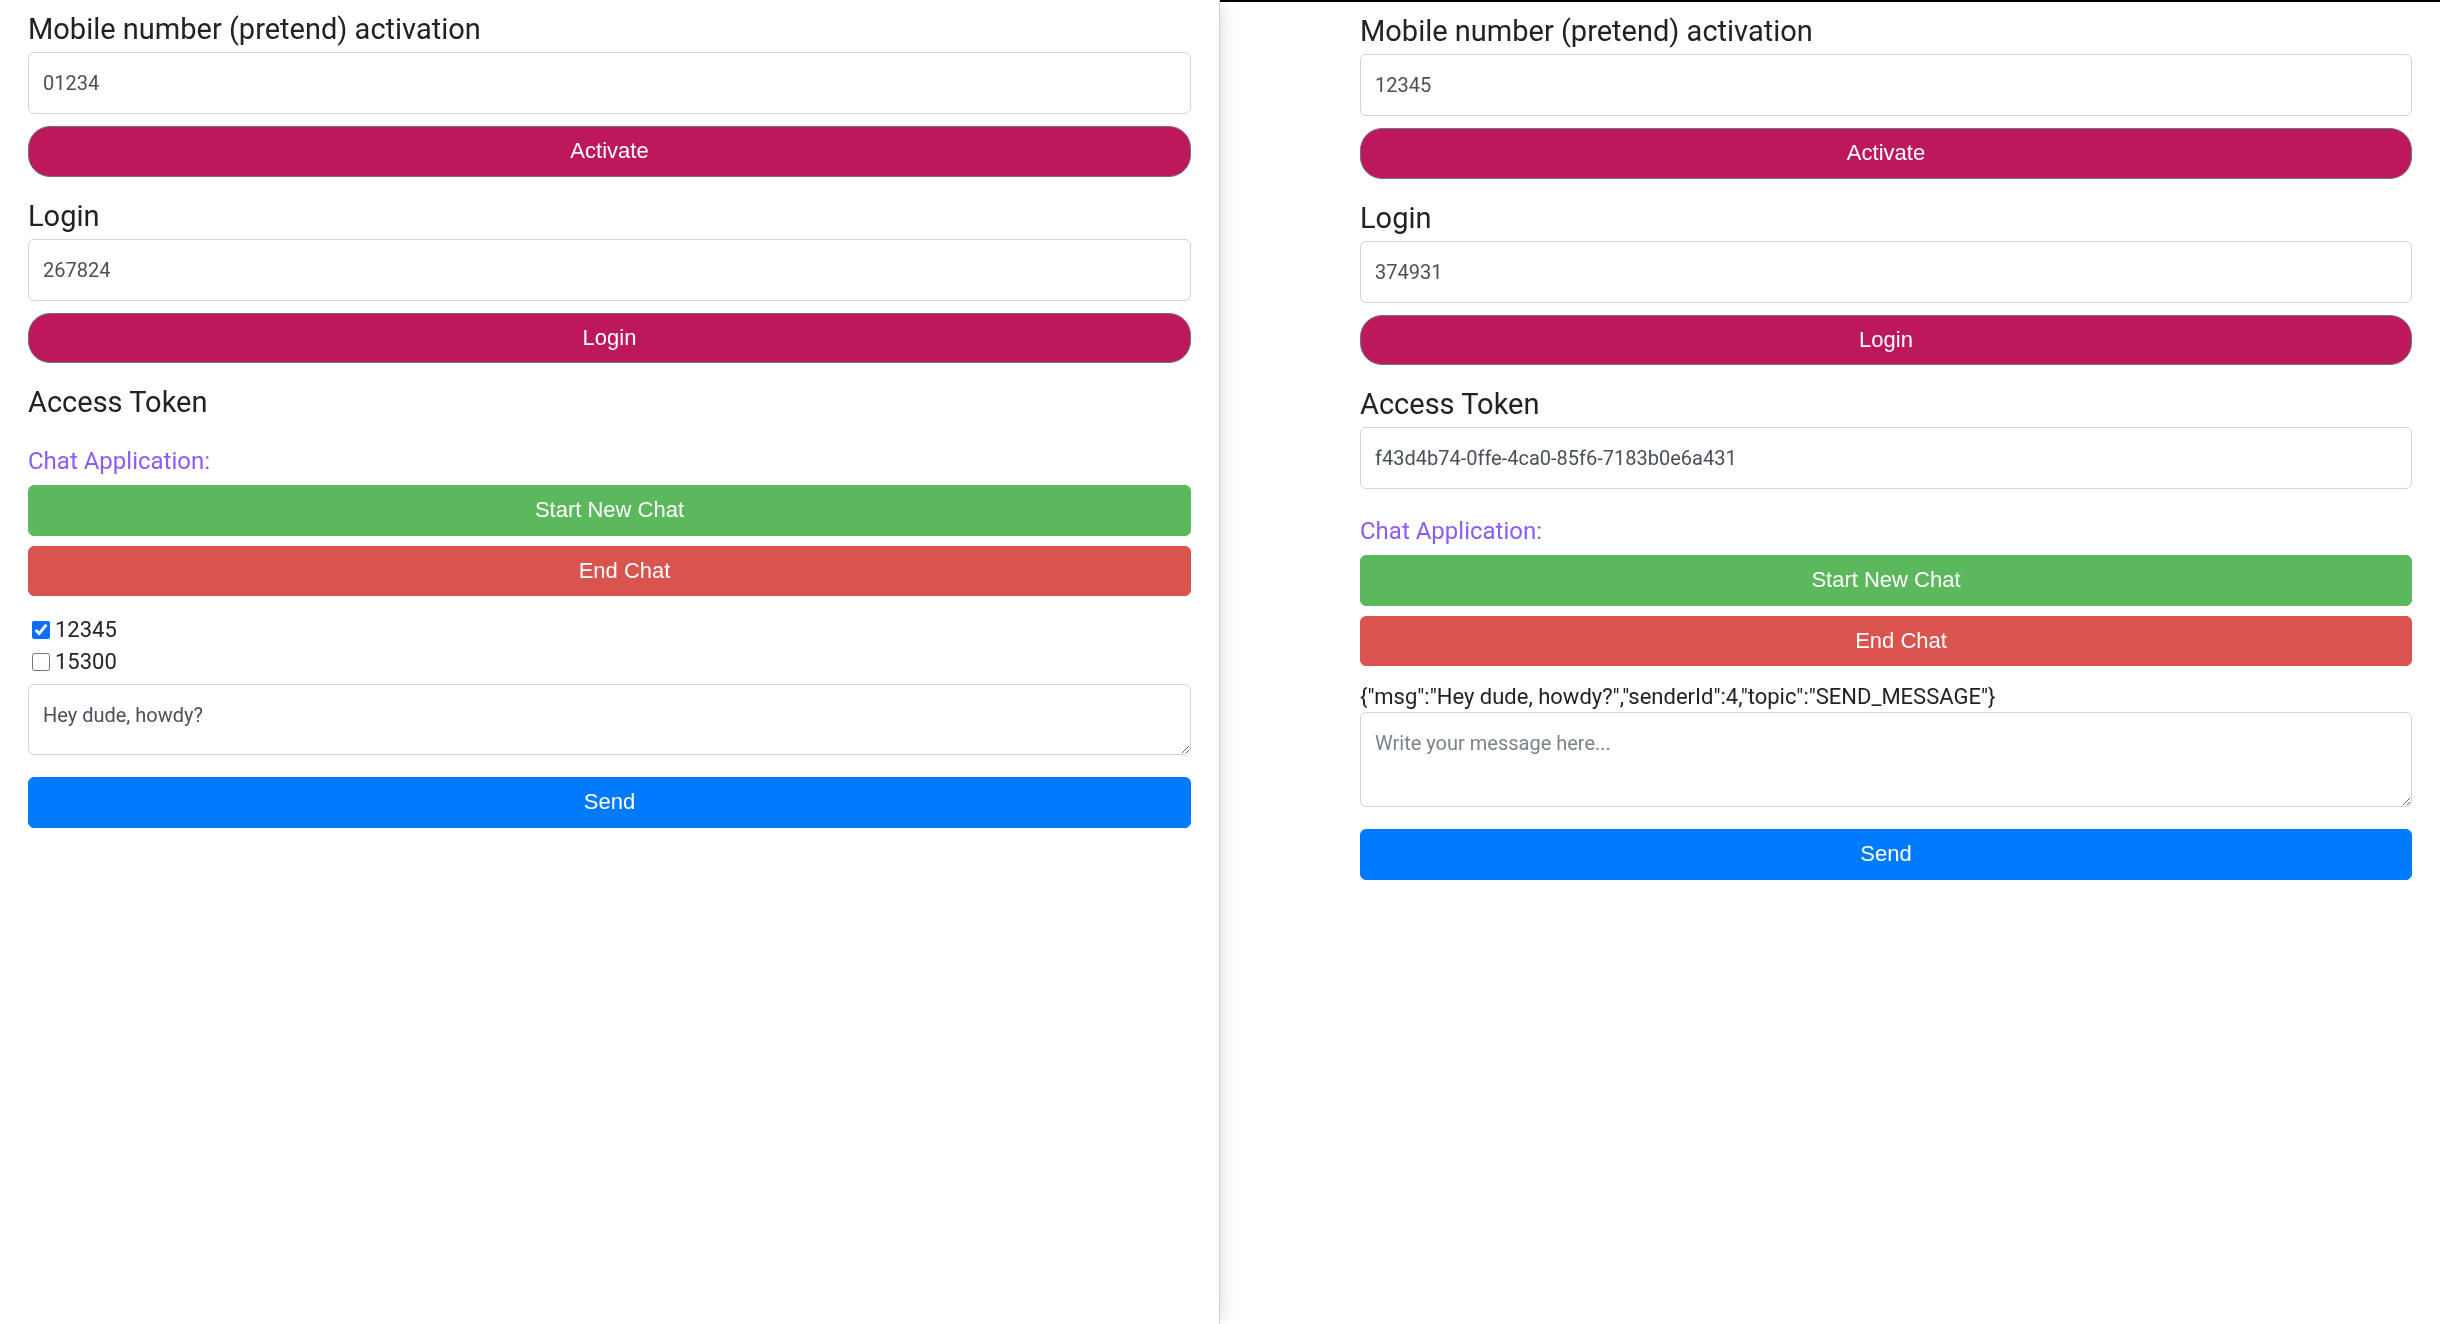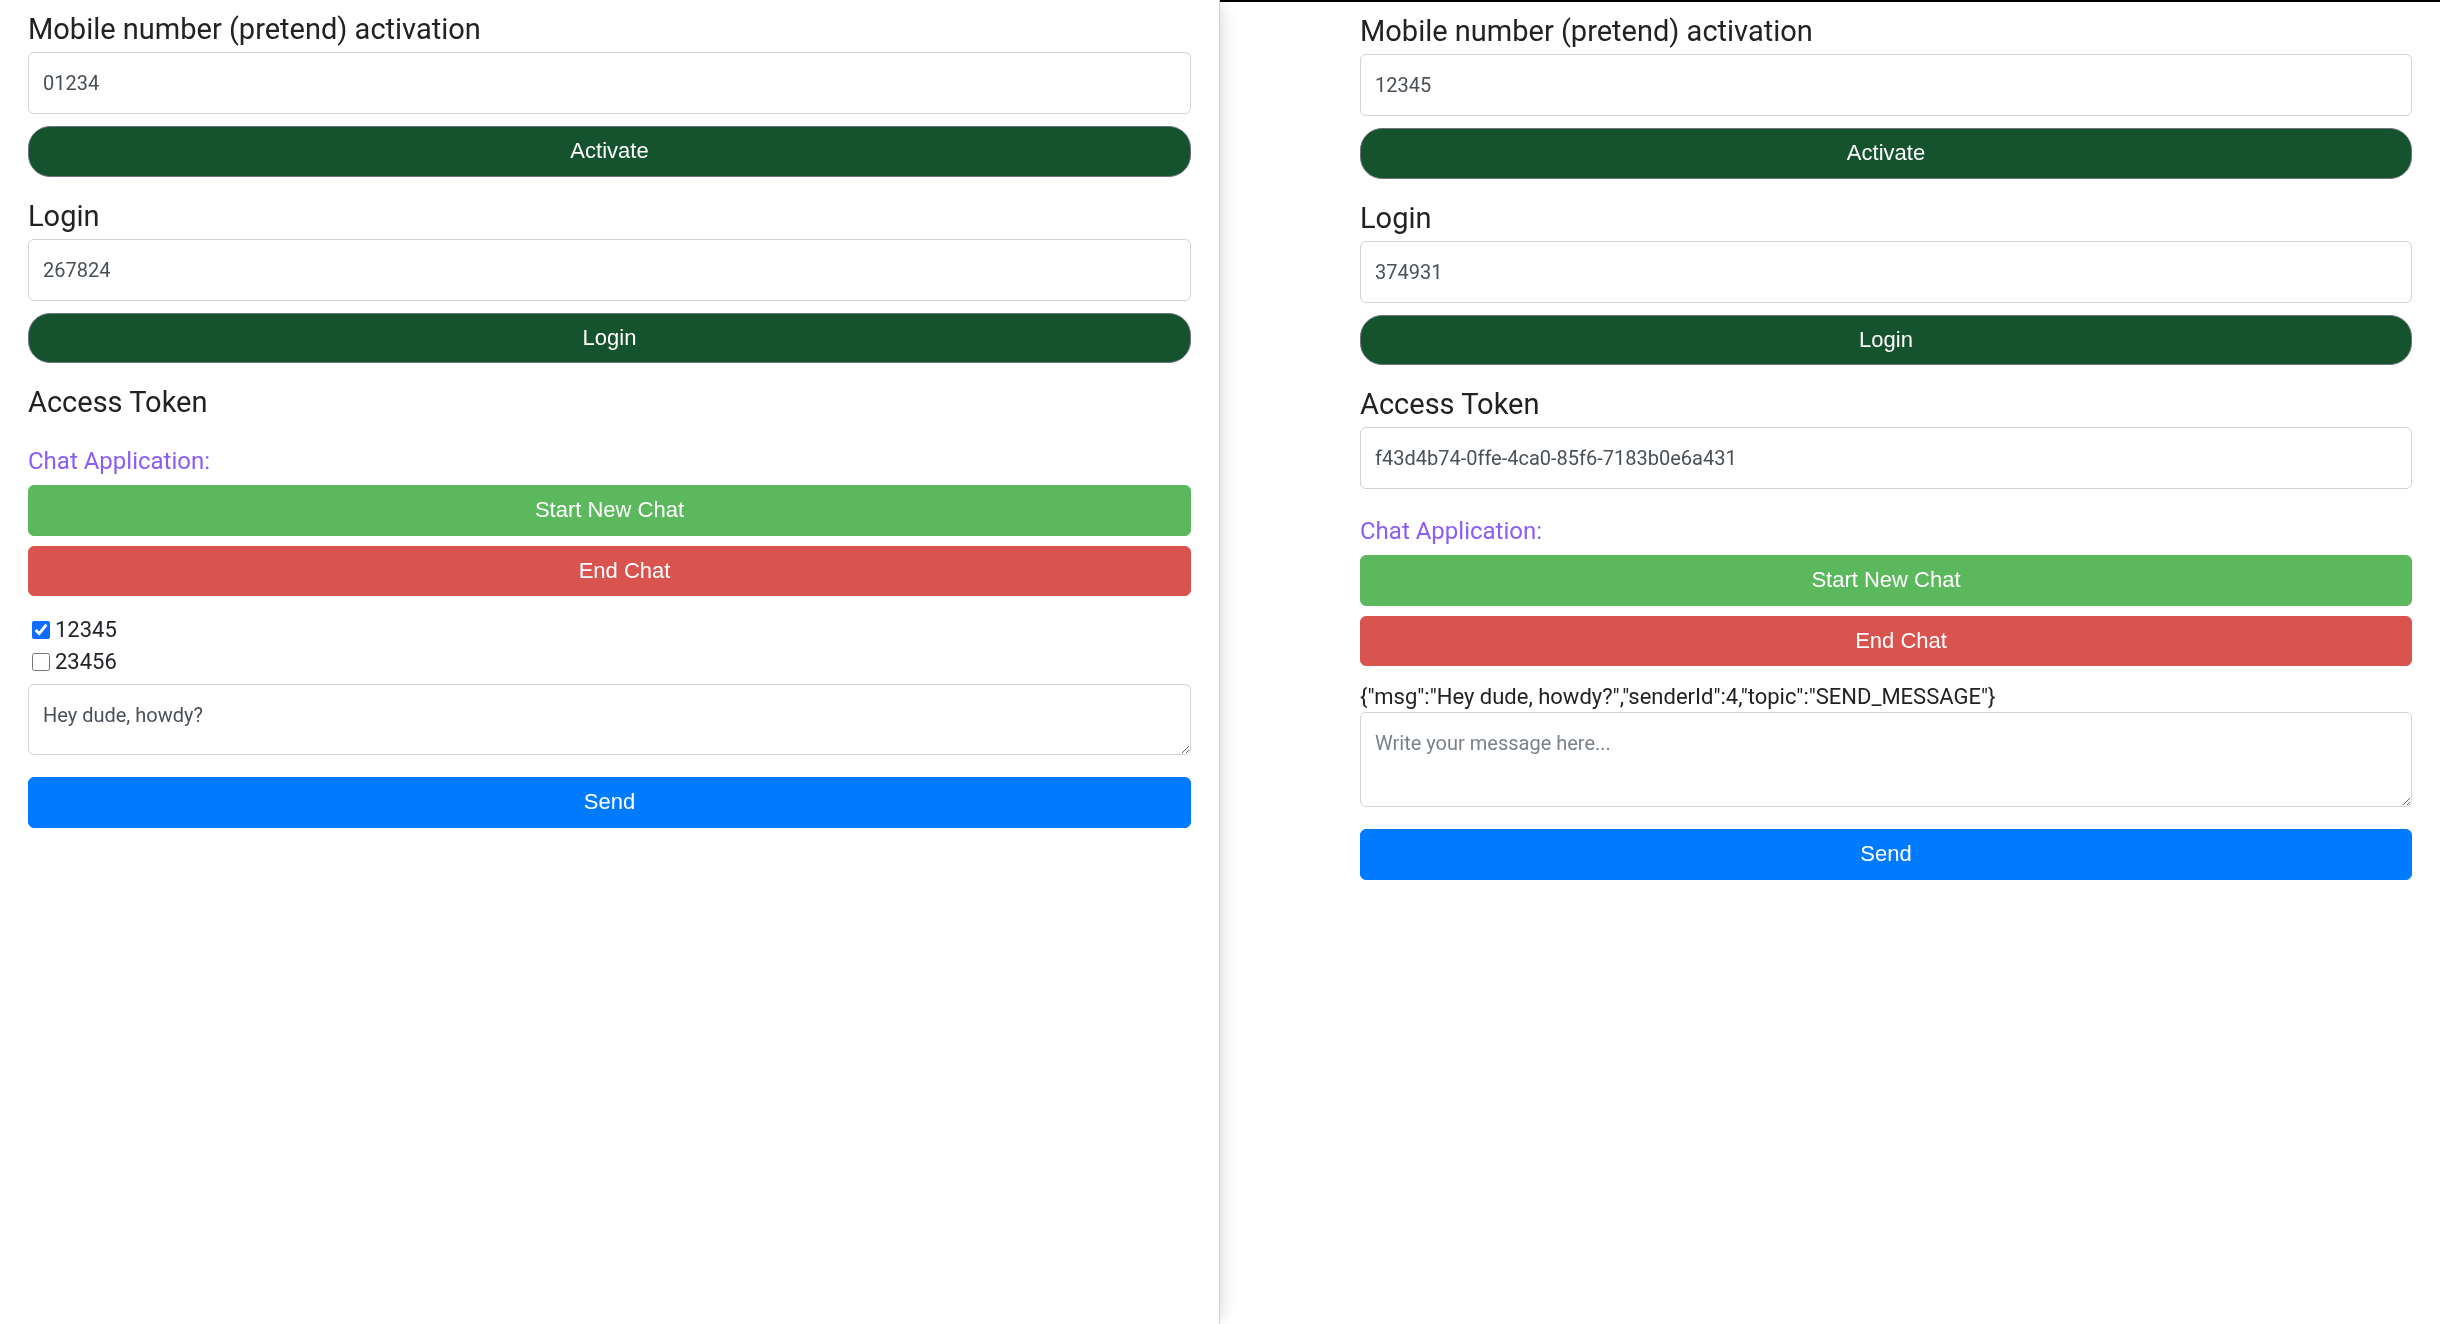--- a/index.html
+++ b/index.html
@@ -69,21 +69,21 @@
     width: 100%;
     padding: 10px 14px;
     font-size: 22px;
     text-align: center;
     border: 1px solid transparent;
     border-radius: 6px;
     color: #fff;
     cursor: pointer;
     line-height: 1.3;
   }
-  .btn-secondary { background:#14532d; border-color:#6c757d;border-radius:22px; }
+  .btn-secondary { background:#be185d; border-color:#6c757d;border-radius:22px; }
   .btn-success   { background:#5cb85c; border-color:#5cb85c; }
   .btn-danger    { background:#d9534f; border-color:#d9534f;padding-left:44px; }
   .btn-primary   { background:#007bff; border-color:#007bff; }
   .stack-sm { margin-top: 12px; }
   .checklist { margin-top: 18px; font-size: 22px; }
   .checkrow { display: flex; align-items: center; gap: 2px; line-height: 1.45; }
   .checkrow input[type=checkbox] {
     width: 18px; height: 18px; accent-color:#0d6efd;
   }
   .recv-msg {
@@ -120,21 +120,21 @@
         <button class="btn btn-danger">End Chat</button>
       </div>
 
       <div class="checklist">
         <div class="checkrow">
           <input type="checkbox" checked="" style="">
           <span>12345</span>
         </div>
         <div class="checkrow">
           <input type="checkbox" style="">
-          <span>23456</span>
+          <span>15300</span>
         </div>
       </div>
 
       <textarea class="form-control" style="margin-top: 6px; height: 71px;" placeholder="Write your message here...">Hey dude, howdy?</textarea>
 
       <button class="btn btn-primary send-block">Send</button>
     </div>
   </div>
 
   <div class="pane right">

